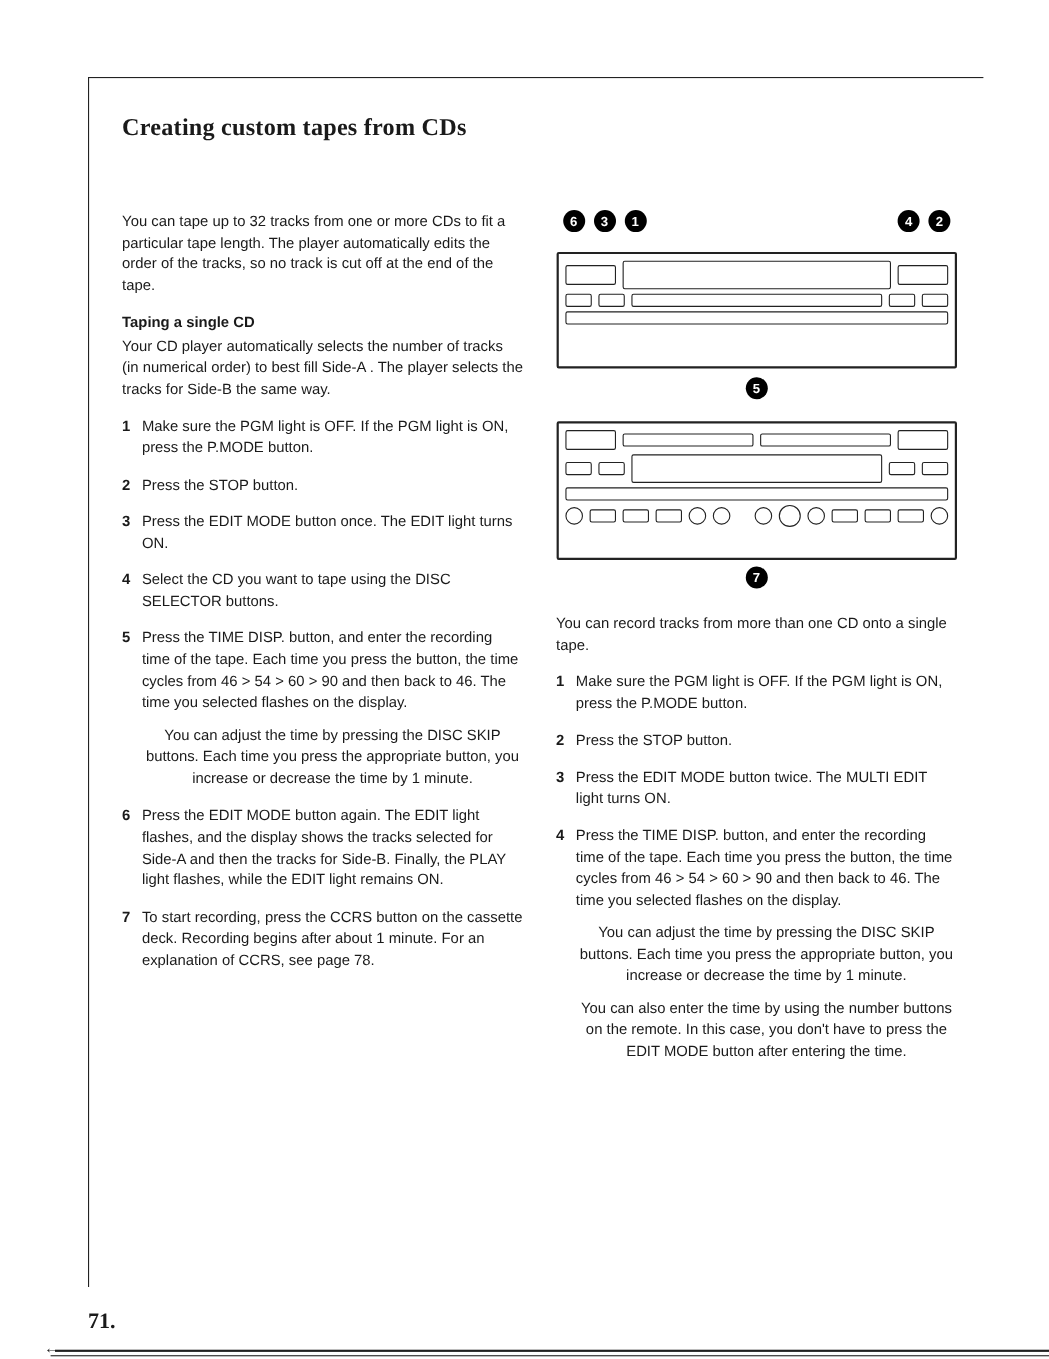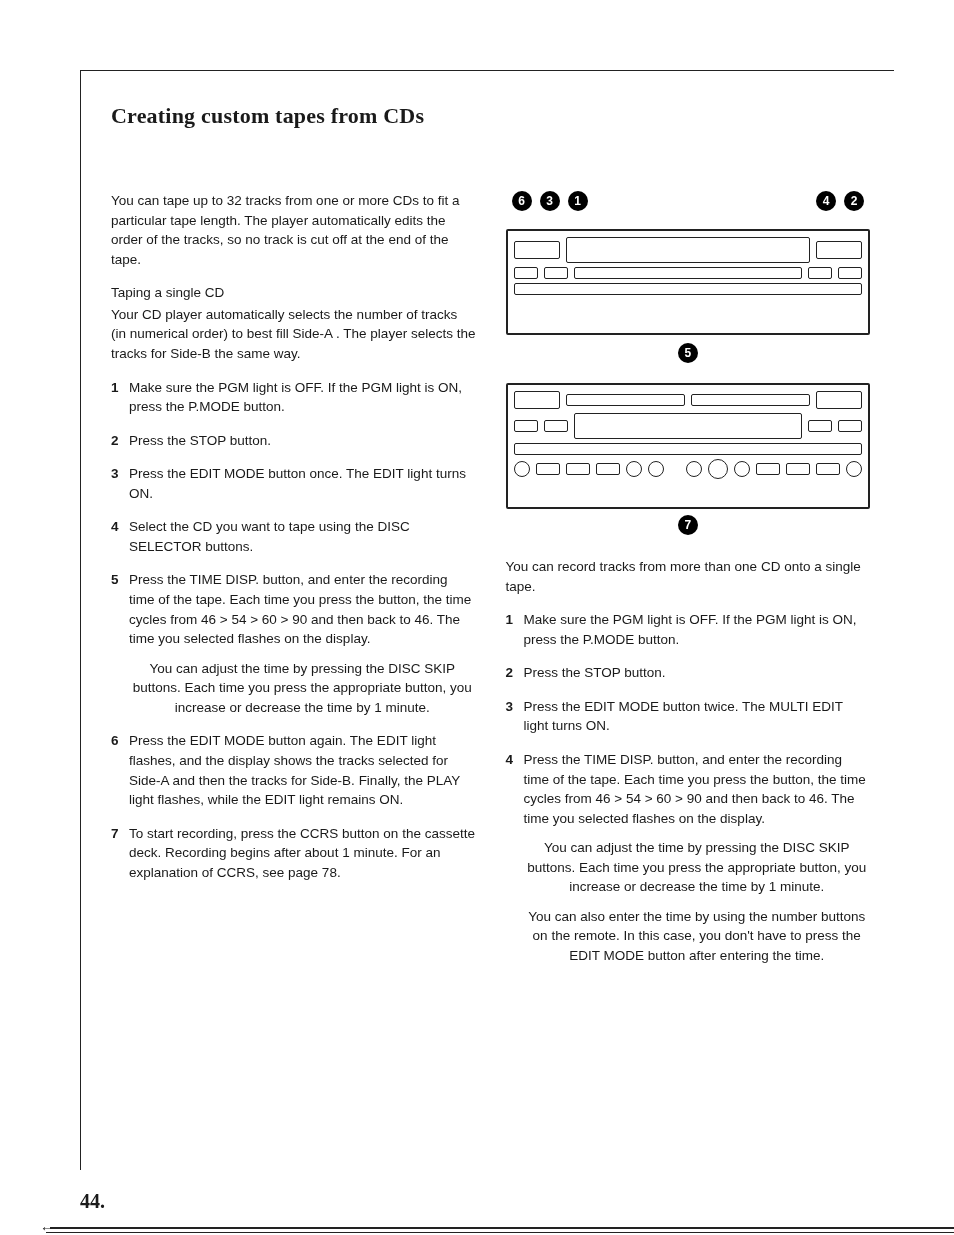--- a/index.html
+++ b/index.html
@@ -40,21 +40,21 @@
   .col {
     width: 50%;
     font-family: Arial, Helvetica, sans-serif;
     font-size: 13.5px;
     line-height: 1.45;
   }
   .intro {
     margin-bottom: 22px;
   }
   .section-head {
-    font-weight: normal;
+    font-weight: bold;
     margin: 10px 0 2px 0;
   }
   .para {
     margin-bottom: 14px;
   }
   ol.steps {
     list-style: none;
     padding: 0;
     margin: 0;
   }
@@ -280,17 +280,17 @@
               <span>Press the TIME DISP. button, and enter the recording time of the tape. Each time you press the button, the time cycles from 46 &gt; 54 &gt; 60 &gt; 90 and then back to 46. The time you selected flashes on the display.</span>
               <div class="sub">You can adjust the time by pressing the DISC SKIP buttons. Each time you press the appropriate button, you increase or decrease the time by 1 minute.</div>
               <div class="sub">You can also enter the time by using the number buttons on the remote. In this case, you don't have to press the EDIT MODE button after entering the time.</div>
             </span>
           </li>
         </ol>
       </div>
     </div>
   </div>
 
-  <div class="pagenum">44.</div>
+  <div class="pagenum">71.</div>
   <div class="baseline"></div>
   <div class="baseline2"></div>
   <div class="arrow-left">←</div>
 </div>
 
 </body></html>

